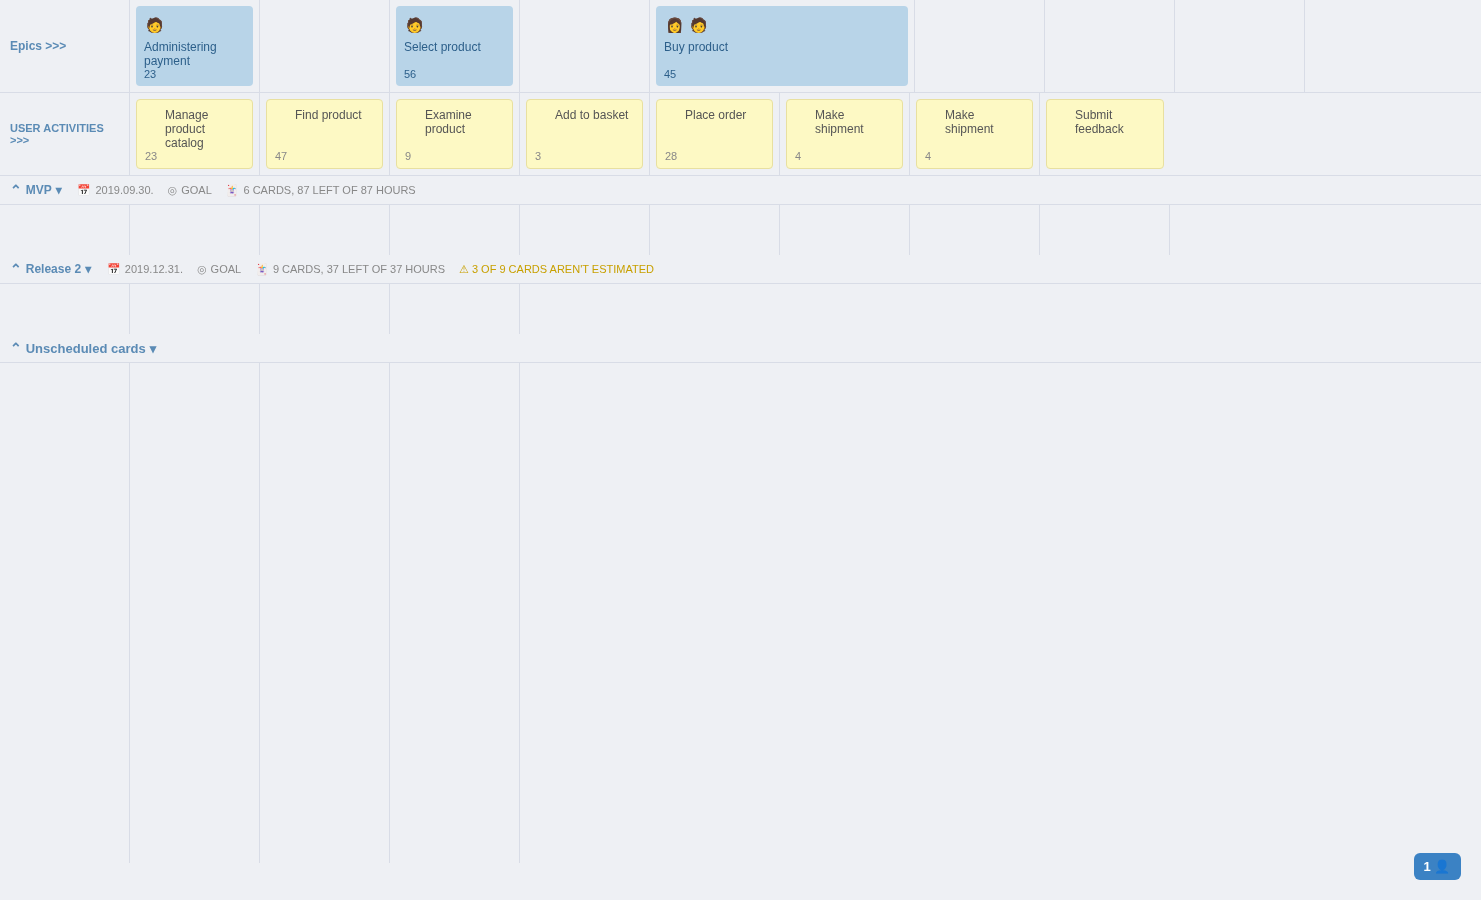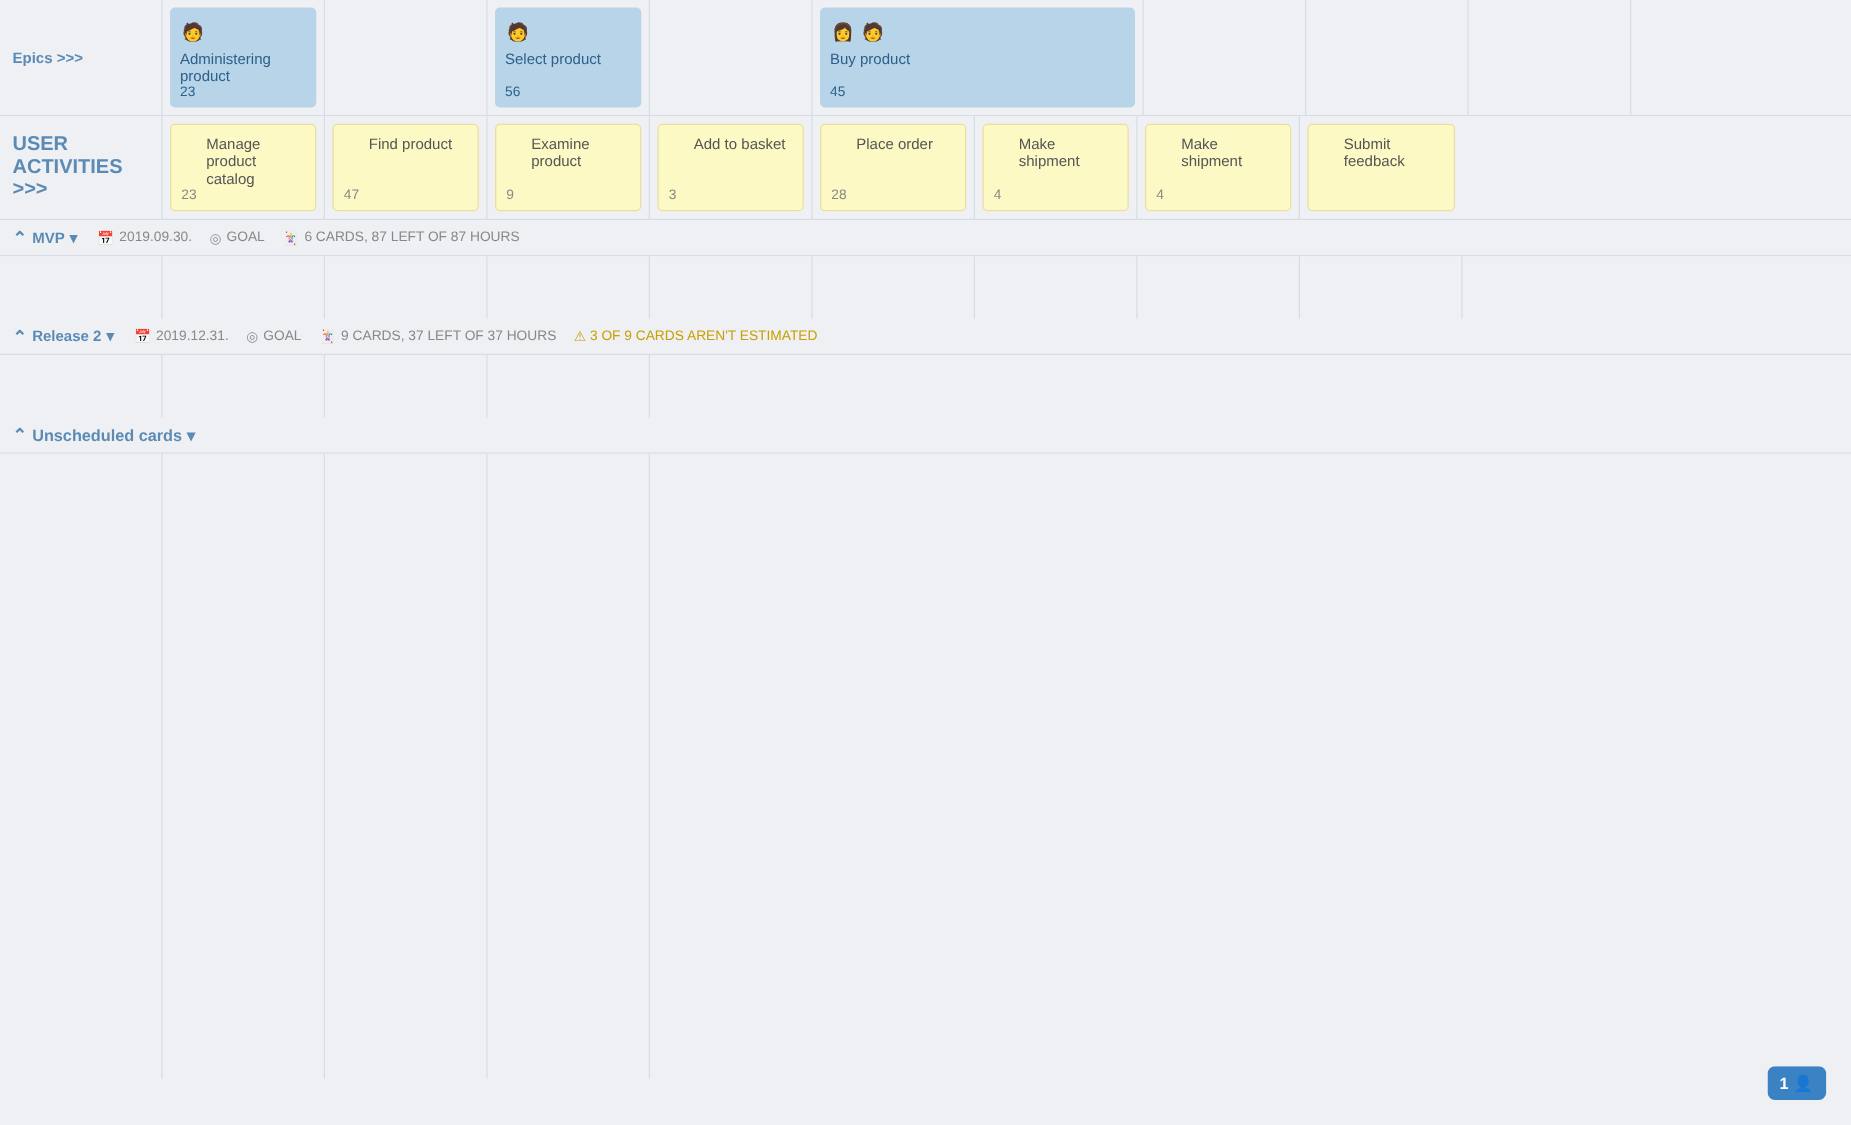--- a/index.html
+++ b/index.html
@@ -243,21 +243,21 @@
     <div class="row-label">
       <span>Epics &gt;&gt;&gt;</span>
     </div>
     <div class="epics-columns">
 
       <div class="epic-column">
         <div class="epic-card-blue">
           <div class="avatars-row">
             <span class="epic-avatar">🧑</span>
           </div>
-          <div class="epic-card-title">Administering product</div>
+          <div class="epic-card-title">Administering payment</div>
           <span class="epic-card-count">23</span>
         </div>
       </div>
 
       <div class="epic-column">
         
       </div>
 
       <div class="epic-column">
         <div class="epic-card-blue">
@@ -284,21 +284,21 @@
 
       <div class="epic-column"></div>
       <div class="epic-column"></div>
       <div class="epic-column"></div>
       <div class="epic-column" style="border-right:none;"></div>
     </div>
   </div>
 
   <div class="activities-row">
     <div class="row-label">
-      <span style="font-size:16px;">USER ACTIVITIES &gt;&gt;&gt;</span>
+      <span style="font-size:11px;">USER ACTIVITIES &gt;&gt;&gt;</span>
     </div>
     <div class="epics-columns">
       <div class="activity-col">
         <div class="activity-card-yellow">
           <div class="activity-card-title">Manage product catalog</div>
           <span class="activity-card-count">23</span>
         </div>
       </div>
       <div class="activity-col">
         <div class="activity-card-yellow">

